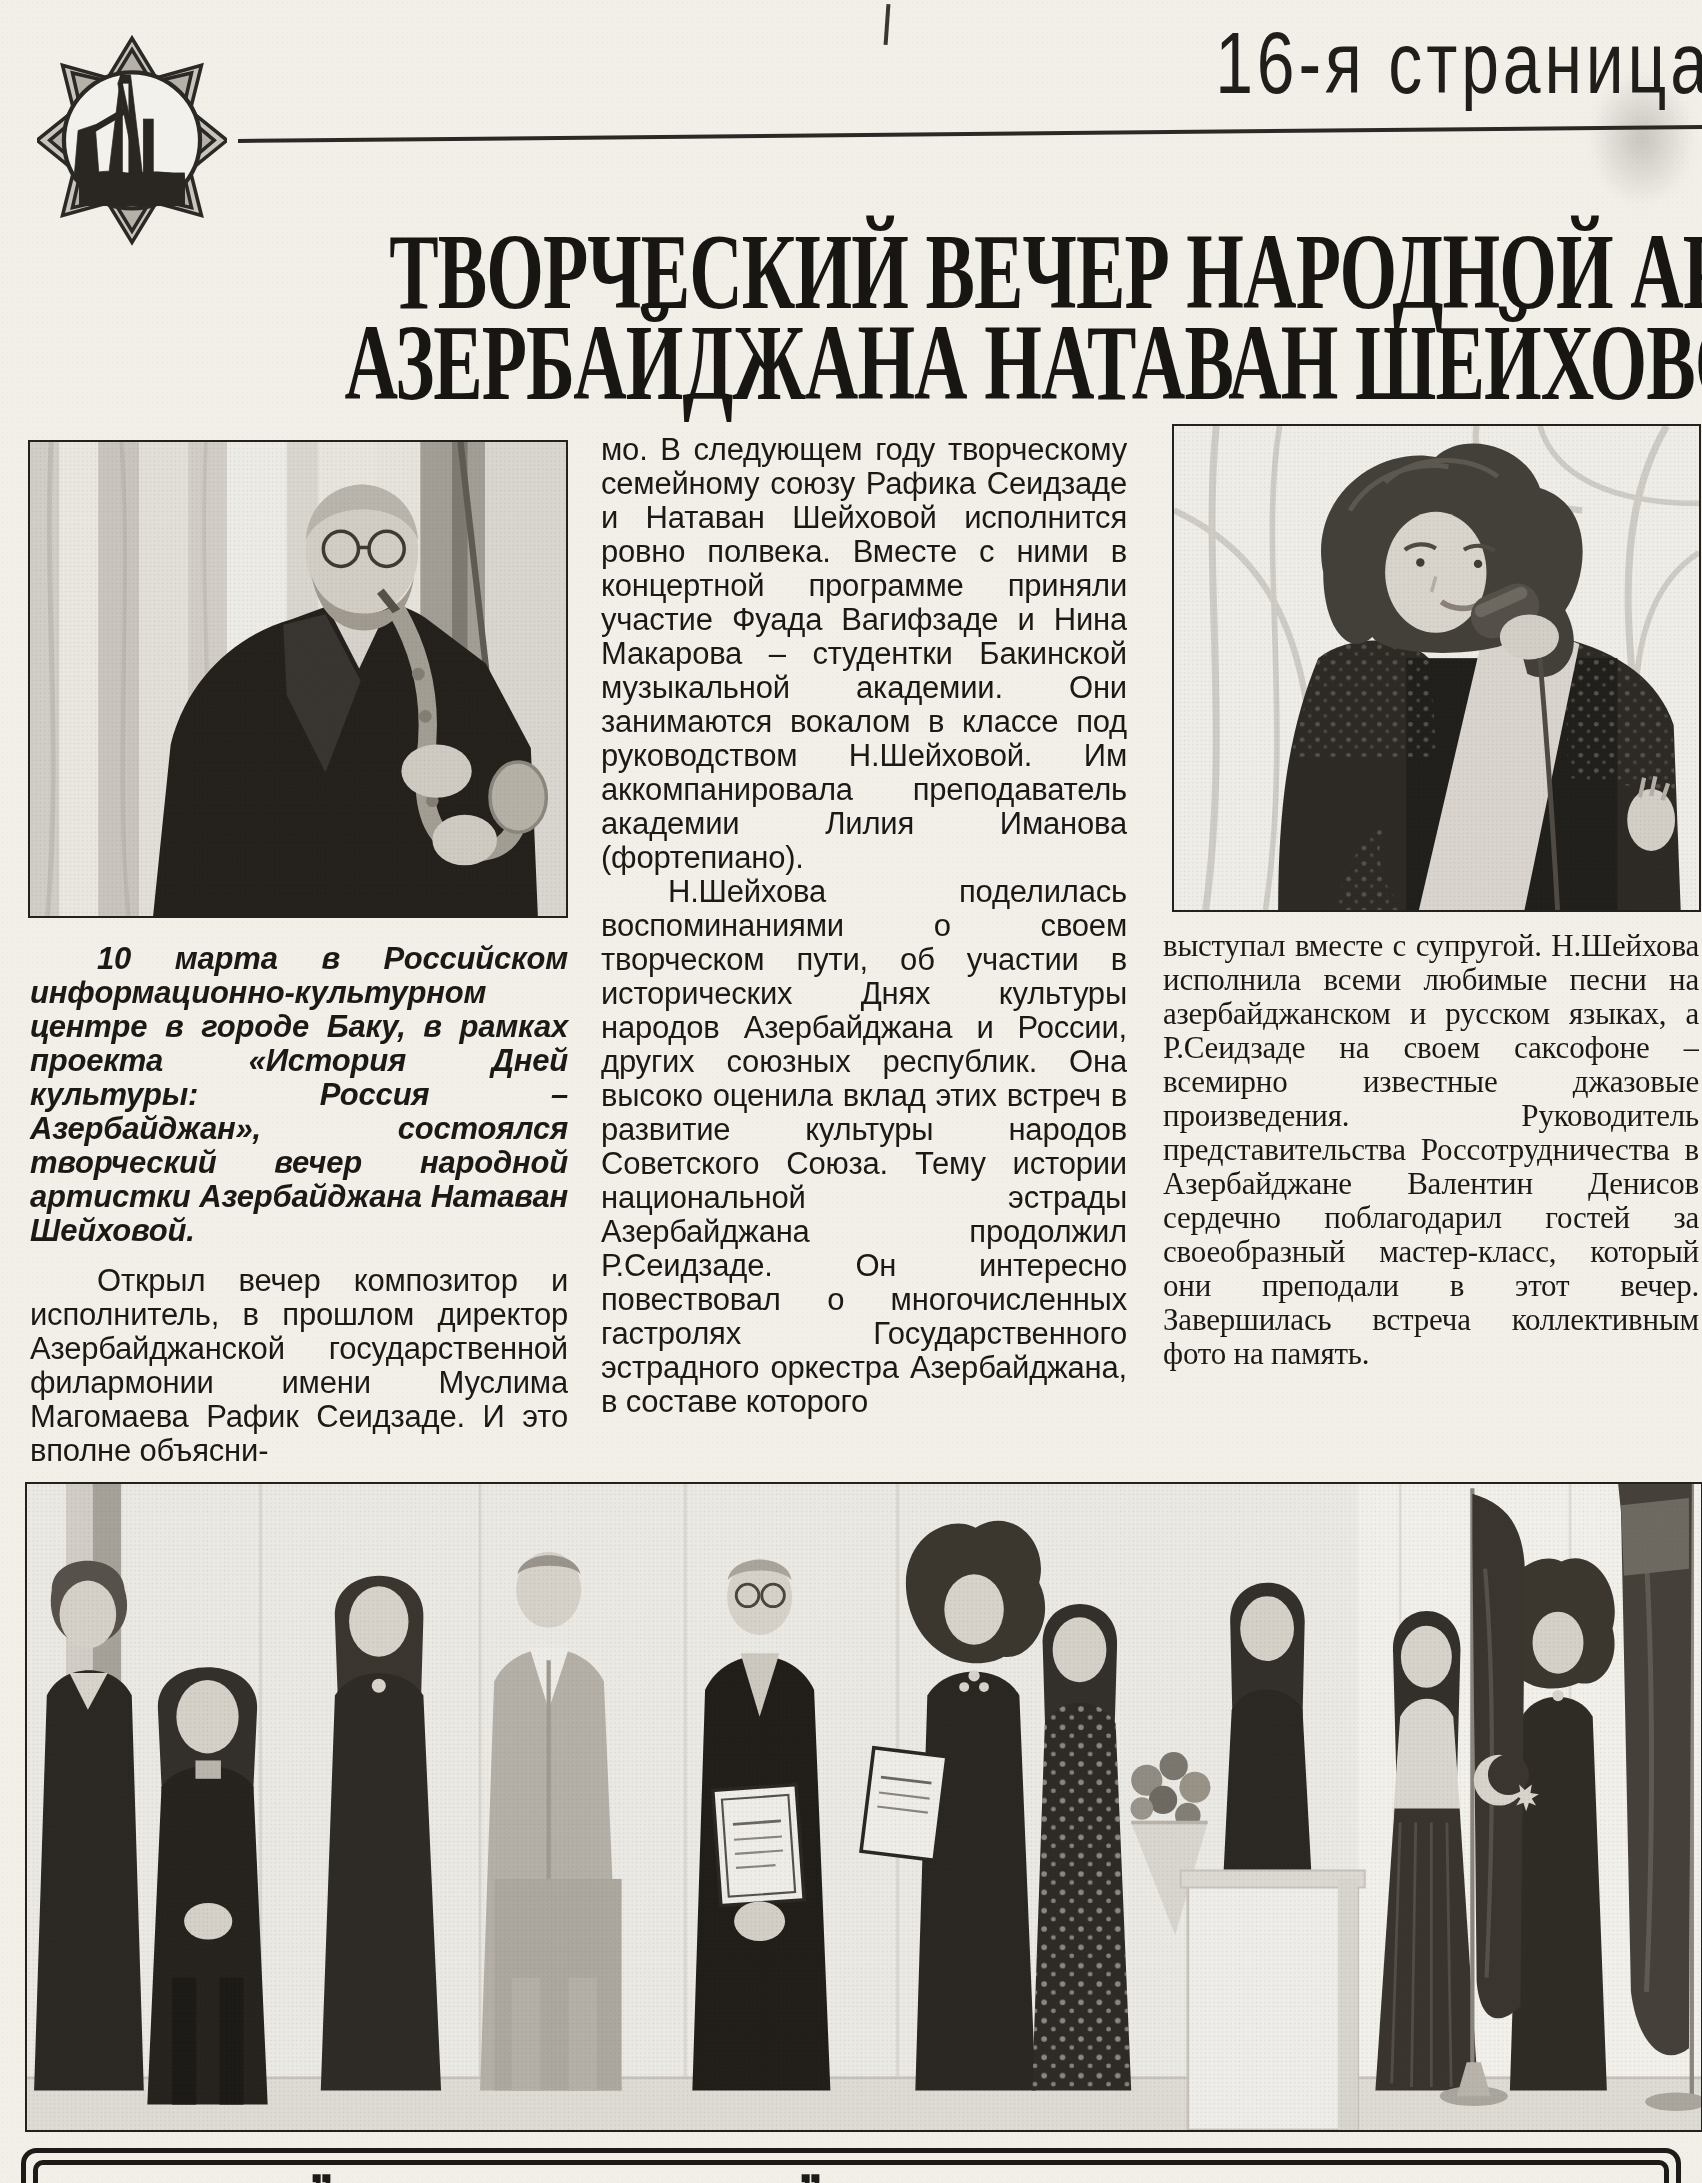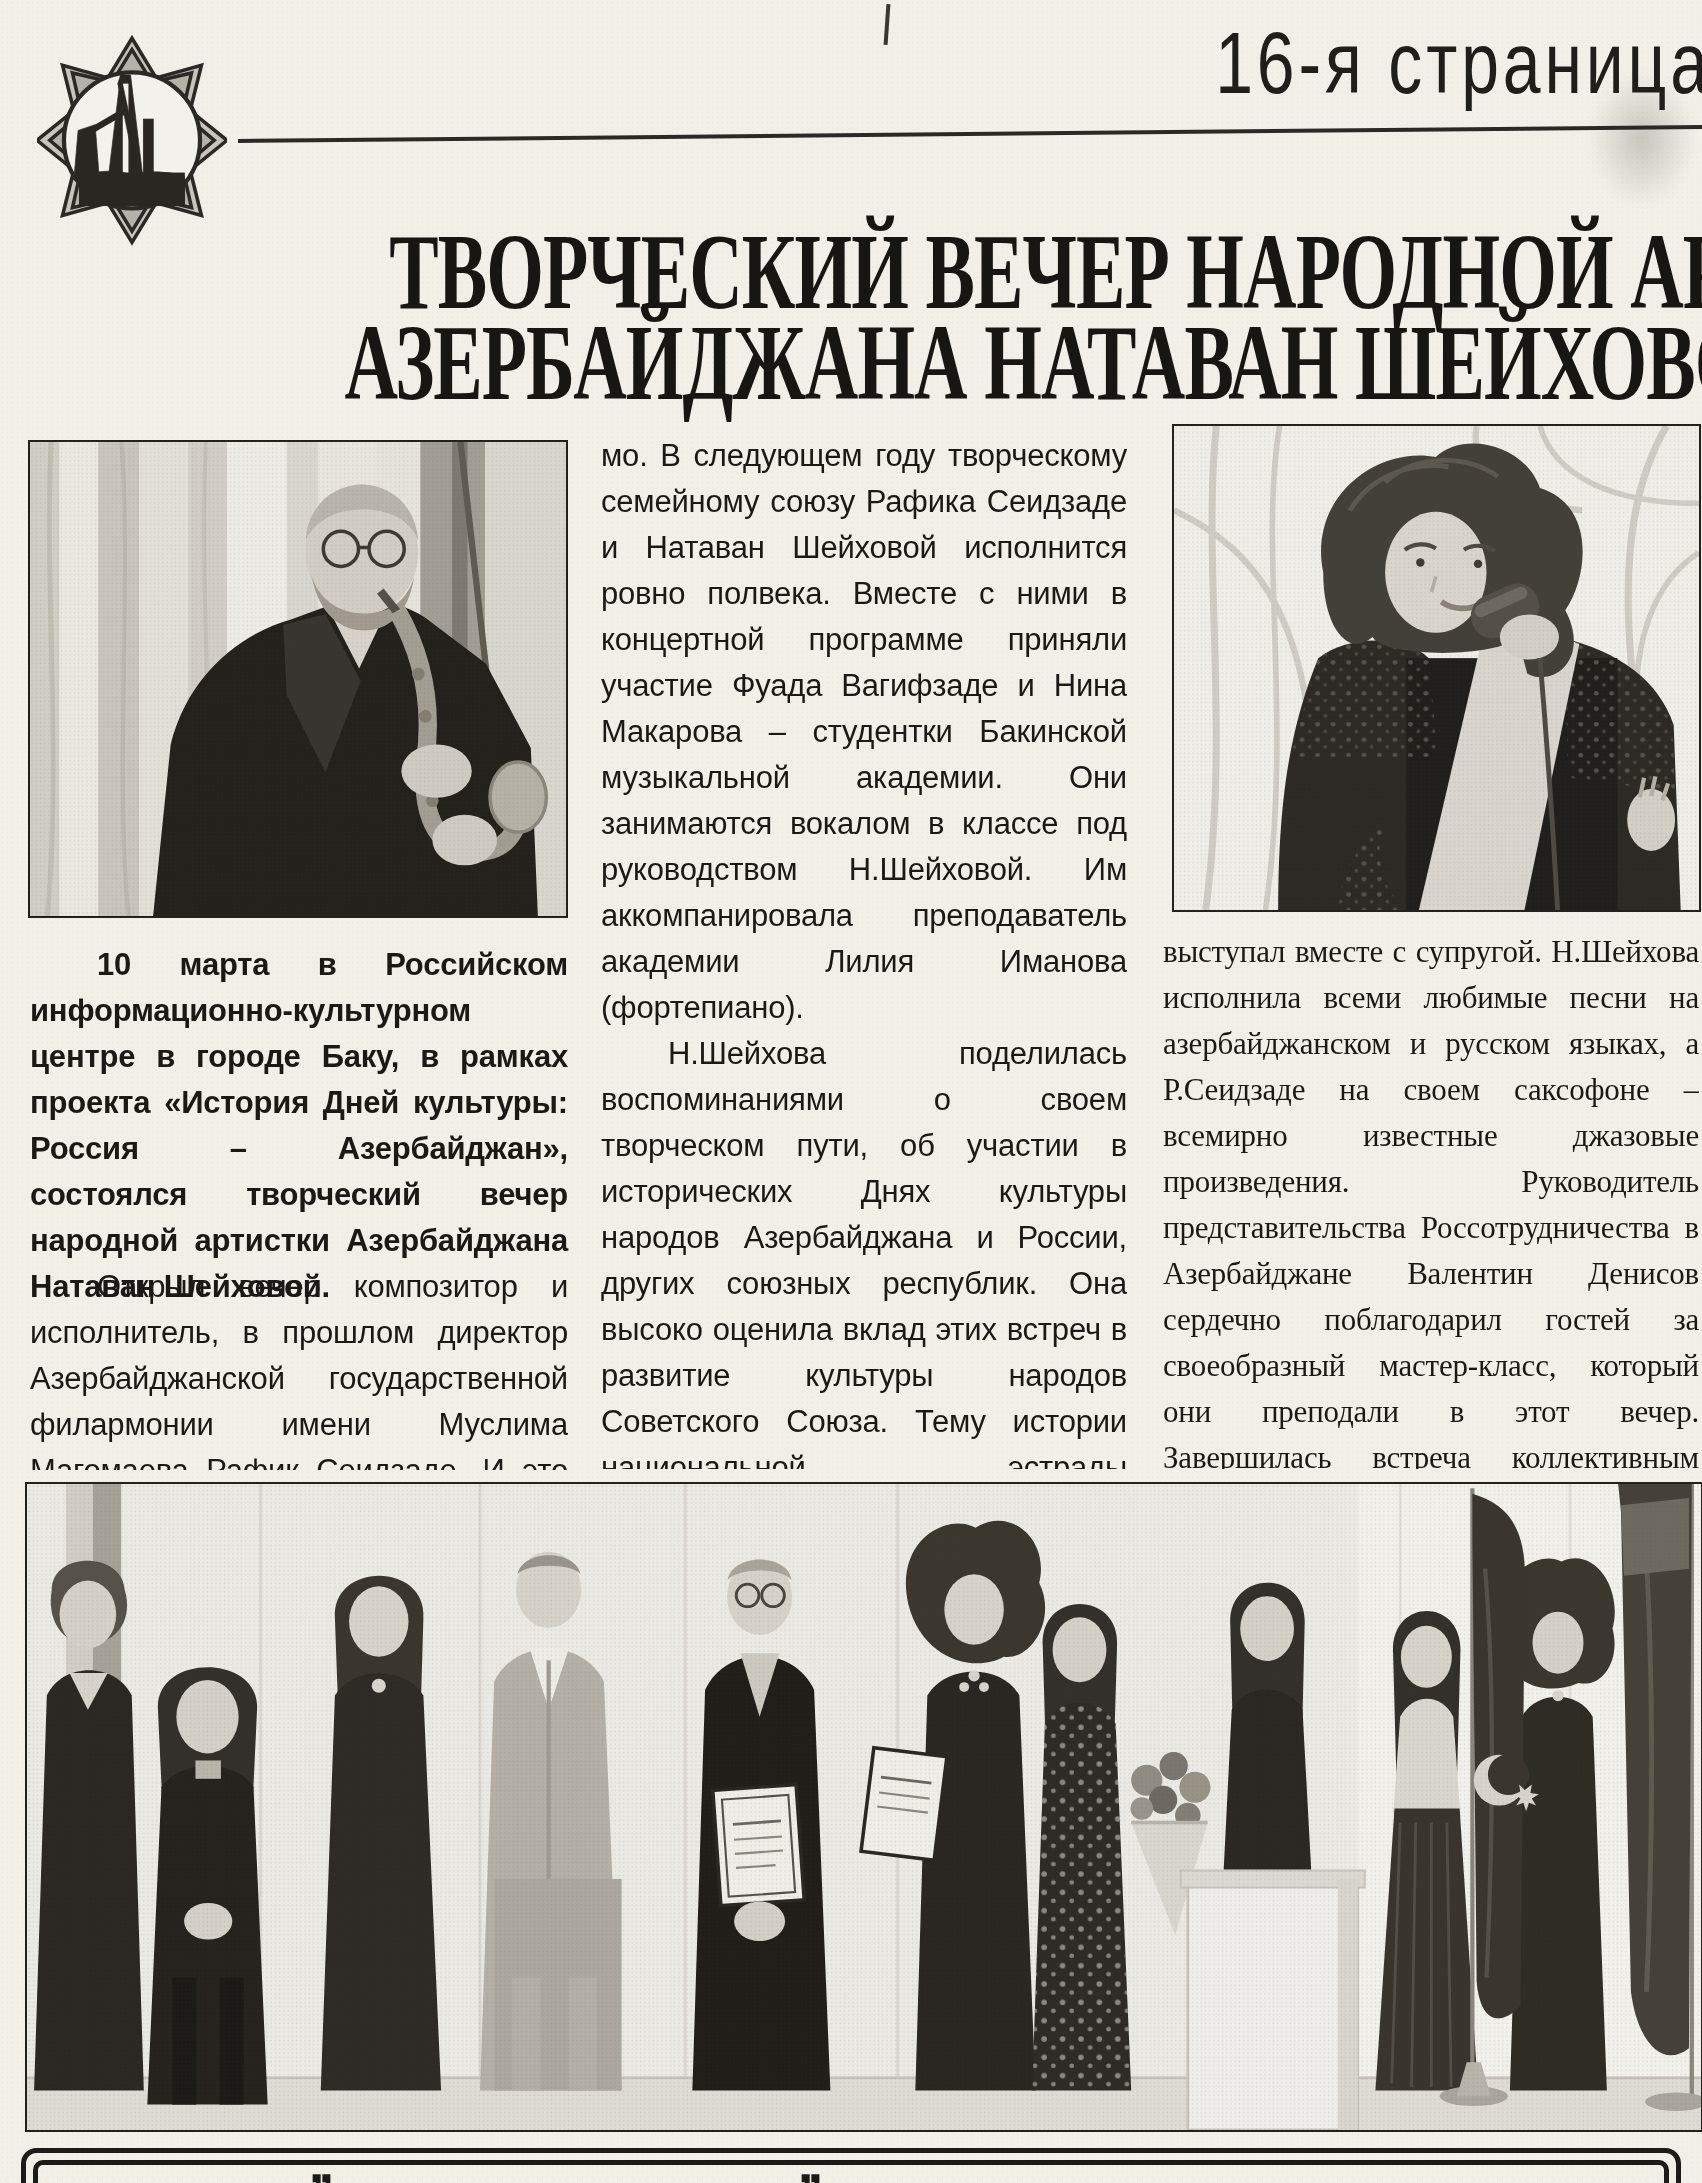--- a/index.html
+++ b/index.html
@@ -27,26 +27,26 @@
   .headline .hl{
     display:inline-block;
     font-family:"Liberation Serif","DejaVu Serif",serif;
     font-weight:700;font-size:109px;line-height:91px;
     letter-spacing:-1.4px;color:#181613;white-space:nowrap;
     transform:scaleX(0.68);transform-origin:center;
   }
 
   
   .bodytext{
-    font-size:31px;line-height:46px;letter-spacing:-0.2px;
+    font-size:31px;line-height:34px;letter-spacing:-0.2px;
     text-align:justify;color:#1b1916;
   }
   .bodytext p{margin:0;}
   .indent{text-indent:67px;}
-  .lead{font-weight:700;}
+  .lead{font-weight:700;font-style:italic;}
   .col1-cap{left:30px;top:942px;width:538px;}
   .col1-p2{left:30px;top:1264px;width:538px;height:206px;overflow:hidden;}
   .col2{left:601px;top:433px;width:526px;height:1036px;overflow:hidden;}
   .col3{left:1163px;top:929px;width:536px;height:540px;overflow:hidden;font-family:Liberation Serif, serif;}
 
   
   .photo{border:2.8px solid #23211e;background:#e8e6e1;box-sizing:border-box;}
   .photo svg{display:block;width:100%;height:100%;}
   .photo-sax{left:28px;top:440px;width:540px;height:478px;}
   .photo-singer{left:1172px;top:424px;width:529px;height:488px;}

